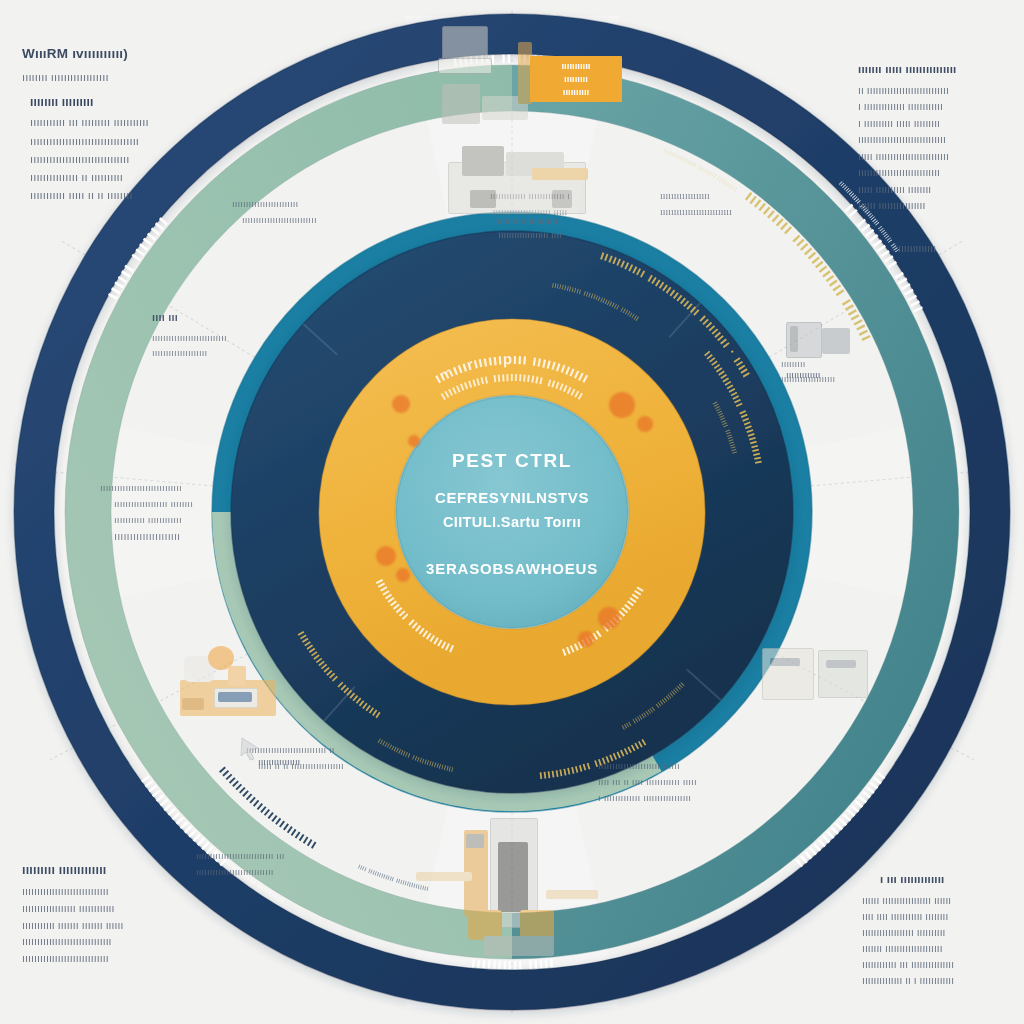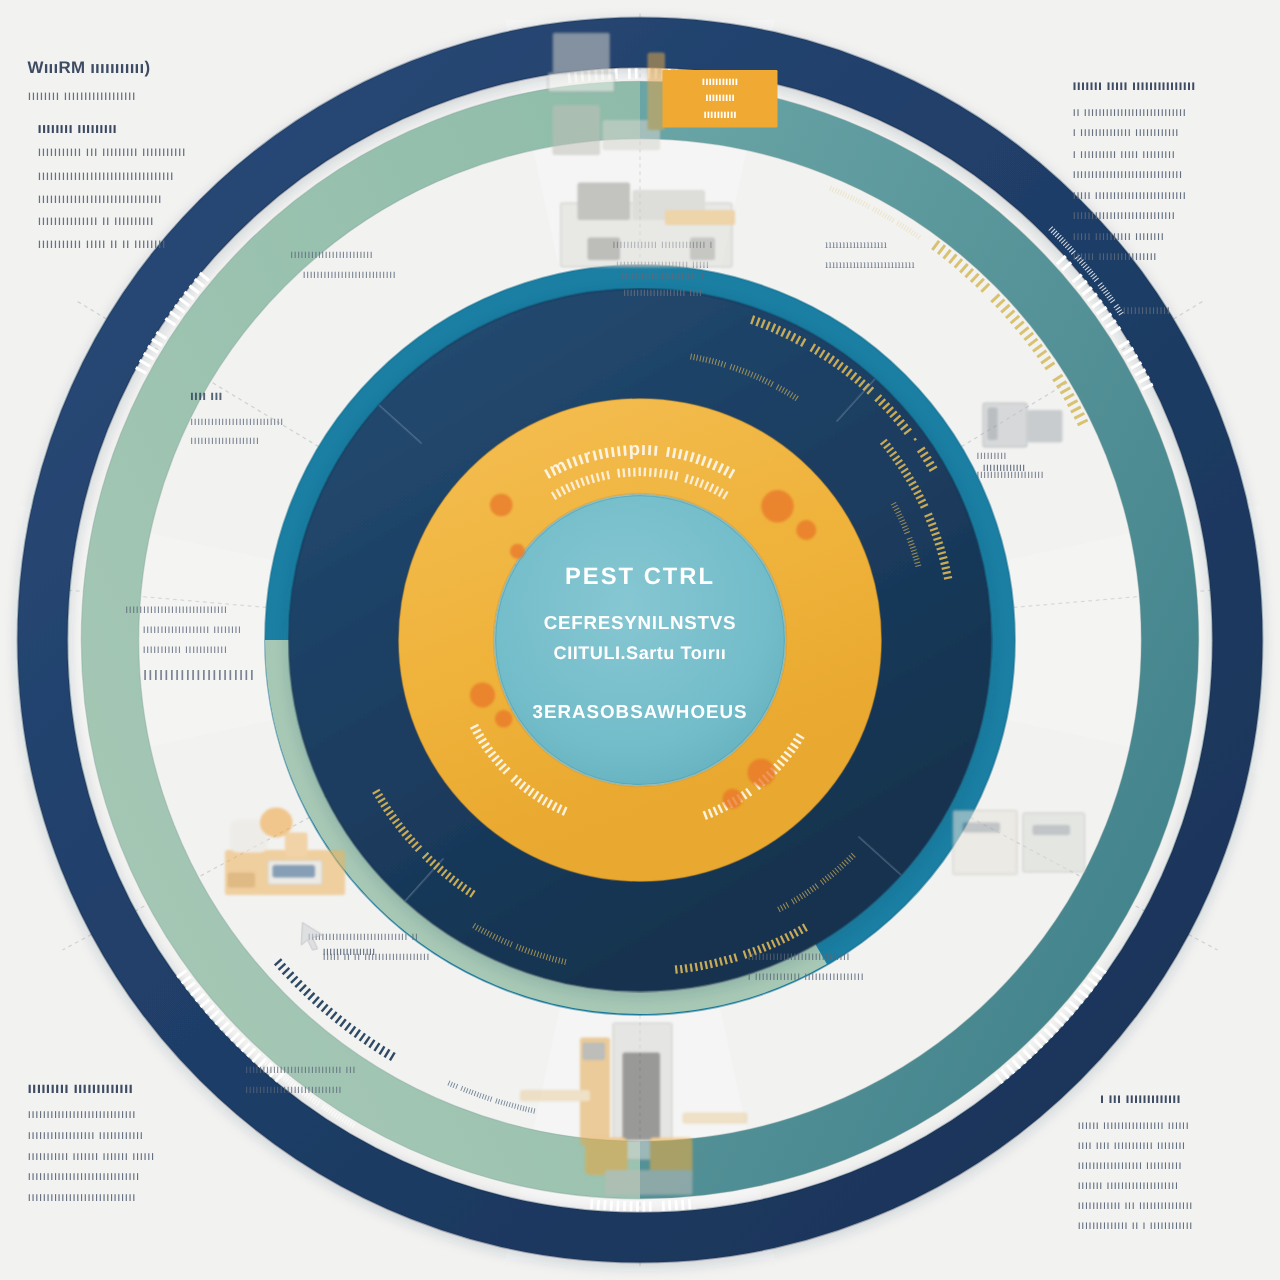--- a/index.html
+++ b/index.html
@@ -271,21 +271,21 @@
 
     <g fill="#ffffff" font-family="Liberation Sans, sans-serif" text-anchor="middle" filter="url(#softBlur)">
       <text x="512" y="467" font-size="19" font-weight="700" letter-spacing="1.6">PEST CTRL</text>
       <text x="512" y="503" font-size="15" font-weight="700" letter-spacing="0.6">CEFRESYNILNSTVS</text>
       <text x="512" y="527" font-size="14.5" font-weight="700" letter-spacing="0.4">CIITULI.Sartu Toırıı</text>
       <text x="512" y="574" font-size="15" font-weight="700" letter-spacing="0.8">3ERASOBSAWHOEUS</text>
     </g>
   </svg>
 
   <div class="txtblock blur-soft" style="left:22px;top:45px;width:250px;">
-    <div class="tb-head">WıııRM ııııııııııı)</div>
+    <div class="tb-head">WıııRM ıvıııııııııı)</div>
     <div class="tb-line">ıııııııı ıııııııııııııııııı</div>
     <div class="tb-sub">ıııııııı ııııııııı</div>
     <div class="tb-line indent">ııııııııııı ııı ııııııııı ııııııııııı</div>
     <div class="tb-line indent">ıııııııııııııııııııııııııııııııııı</div>
     <div class="tb-line indent">ııııııııııııııııııııııııııııııı</div>
     <div class="tb-line indent">ııııııııııııııı ıı ıııııııııı</div>
     <div class="tb-line indent">ııııııııııı ııııı ıı ıı ıııııııı</div>
   </div>
 
   <div class="txtblock blur-soft" style="left:858px;top:62px;width:180px;">
@@ -309,21 +309,21 @@
 
   <div class="txtblock blur-more" style="left:232px;top:196px;width:230px;">
     <div class="tb-line" style="font-size:9.6px;">ıııııııııııııııııııııııı</div>
     <div class="tb-line" style="font-size:9.6px;margin-left:10px;">ııııııııııııııııııııııııııı</div>
   </div>
 
   <div class="txtblock blur-more" style="left:100px;top:480px;width:215px;">
     <div class="tb-line" style="font-size:9.8px;">ııııııııııııııııııııııııııııı</div>
     <div class="tb-line" style="font-size:9.8px;margin-left:14px;">ııııııııııııııııııı ıııııııı</div>
     <div class="tb-line" style="font-size:9.8px;margin-left:14px;">ııııııııııı ıııııııııııı</div>
-    <div class="tb-line" style="font-size:15px;margin-left:14px;">ııııııııııııııııııııı</div>
+    <div class="tb-line" style="font-size:11px;margin-left:14px;">ııııııııııııııııııııı</div>
   </div>
 
   <div class="txtblock blur-soft" style="left:22px;top:862px;width:260px;">
     <div class="tb-head" style="font-size:12.5px;">ııııııııı ııııııııııııı</div>
     <div class="tb-line" style="font-size:10.4px;">ııııııııııııııııııııııııııııı</div>
     <div class="tb-line" style="font-size:10.4px;">ıııııııııııııııııı ıııııııııııı</div>
     <div class="tb-line" style="font-size:10.4px;">ııııııııııı ııııııı ııııııı ıııııı</div>
     <div class="tb-line" style="font-size:10.4px;">ıııııııııııııııııııııııııııııı</div>
     <div class="tb-line" style="font-size:10.4px;">ııııııııııııııııııııııııııııı</div>
   </div>
@@ -348,20 +348,21 @@
     <div class="tb-line" style="font-size:9.6px;">ıııııııııııııııııııııııııı</div>
   </div>
 
   <div class="txtblock blur-more" style="left:781px;top:356px;width:180px;">
     <div class="tb-line" style="font-size:9.4px;">ııııııııı</div>
     <div class="tb-line" style="font-size:9.4px;">ıııııııııııııııııııı</div>
   </div>
 
   <div class="txtblock blur-more" style="left:598px;top:758px;width:300px;">
     <div class="tb-line" style="font-size:9.8px;">ııııııııııııııııııııııııııııı</div>
+    <div class="tb-line" style="font-size:9.8px;">ıııı ııı ıı ıııı ıııııııııııı ııııı</div>
     <div class="tb-line" style="font-size:9.8px;">ı ııııııııııııı ııııııııııııııııı</div>
   </div>
 
   <div class="txtblock blur-more" style="left:246px;top:742px;width:290px;">
     <div class="tb-line" style="font-size:9.6px;">ııııııııııııııııııııııııııııı ıı</div>
     <div class="tb-line" style="font-size:9.6px;margin-left:12px;">ııııı ıı ıı ııııııııııııııııııı</div>
   </div>
 
   <div class="txtblock blur-more" style="left:196px;top:848px;width:330px;">
     <div class="tb-line" style="font-size:9.6px;">ıııııııııııııııııııııııııııı ııı</div>

